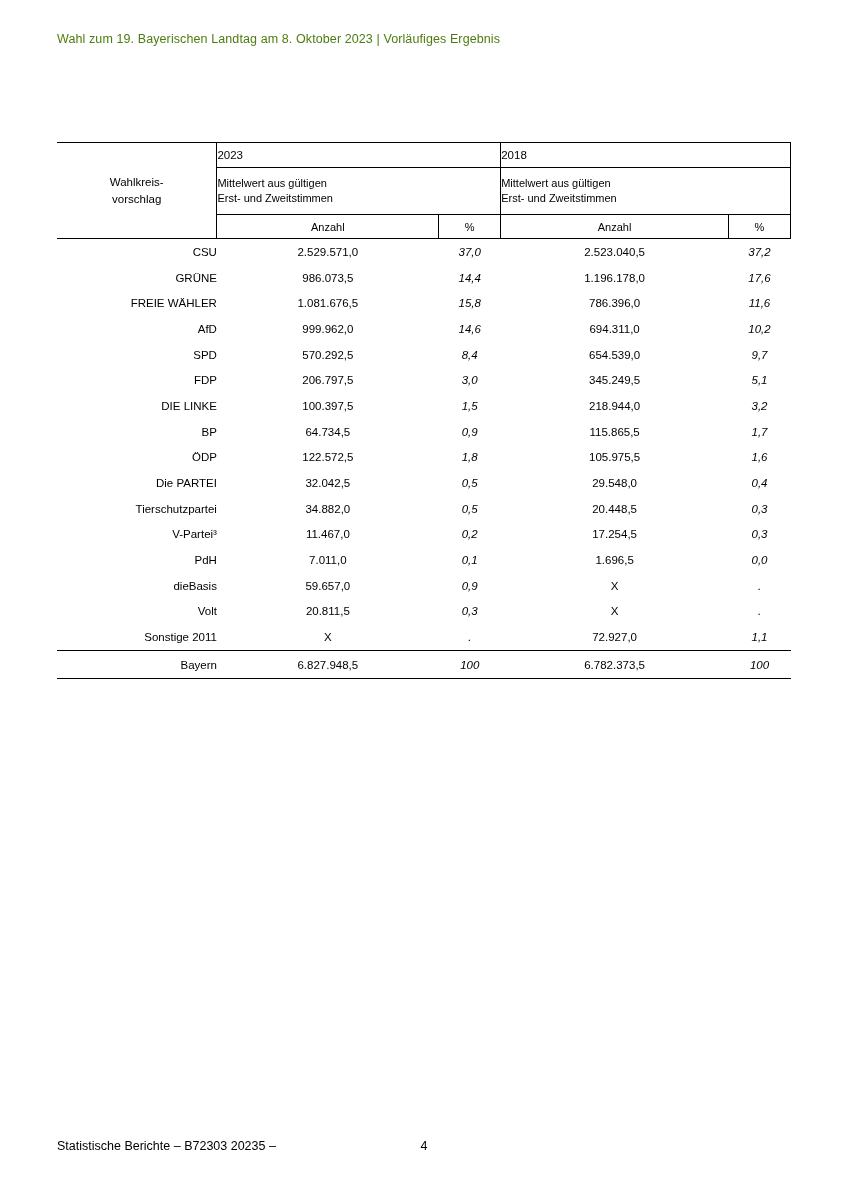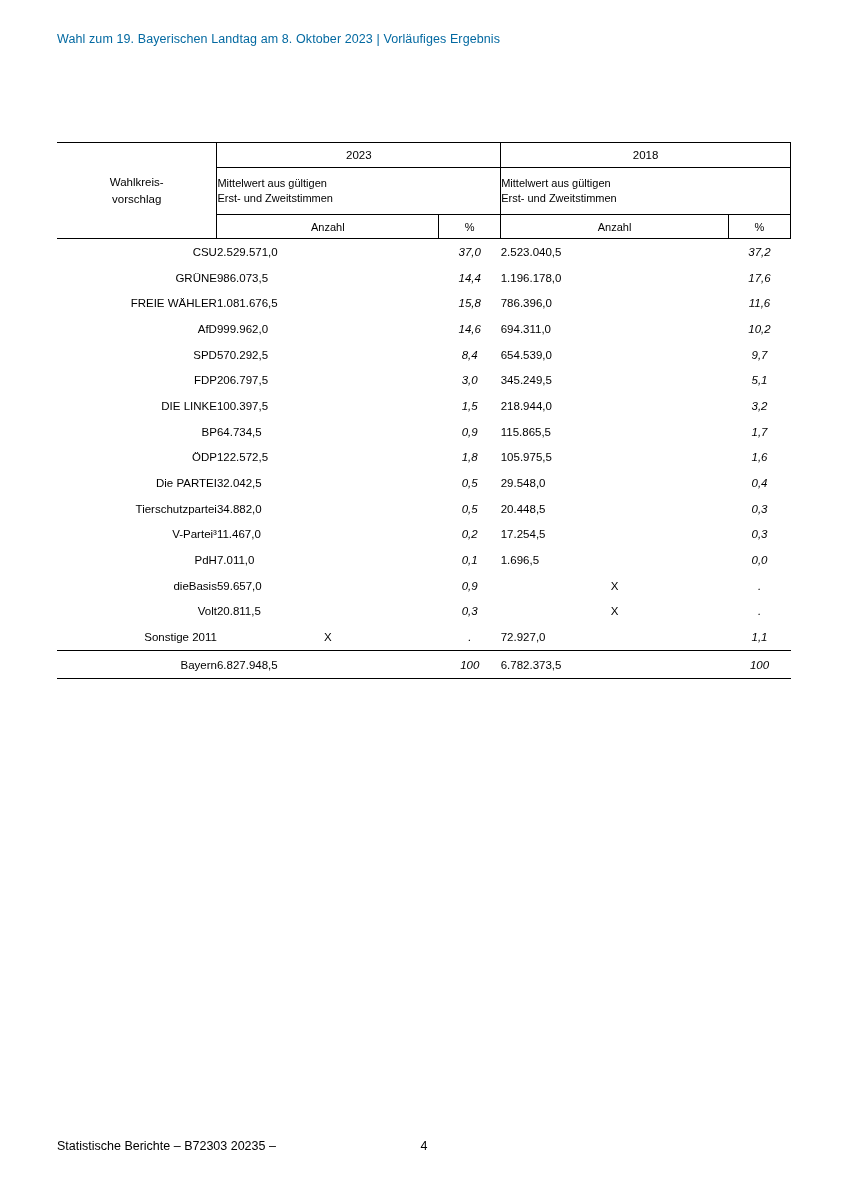--- a/index.html
+++ b/index.html
@@ -20,21 +20,21 @@
     width: 848px;
     height: 1200px;
     box-sizing: border-box;
   }
   .doc-header {
     position: absolute;
     left: 57px;
     top: 32px;
     font-size: 12.5px;
     letter-spacing: 0.1px;
-    color: #0369a1;
+    color: #4d7c0f;
     white-space: nowrap;
   }
   .section-title {
     position: absolute;
     left: 62px;
     top: 85px;
     font-size: 13.5px;
     font-weight: bold;
     letter-spacing: 0.1px;
   }
@@ -47,21 +47,20 @@
     font-size: 11.5px;
   }
   table.main td, table.main th {
     padding: 0;
     font-weight: normal;
     vertical-align: middle;
   }
   .hdr-top td {
     border-top: 1.3px solid #000;
     border-bottom: 0.9px solid #000;
-    text-align: center;
     height: 24px;
     font-size: 11.5px;
   }
   .hdr-mid td {
     border-bottom: 0.9px solid #000;
     text-align: left;
     height: 46px;
     font-size: 11px;
     line-height: 1.35;
   }
@@ -83,21 +82,21 @@
   tbody.body-rows td {
     height: 25.7px;
     font-size: 11.5px;
   }
   td.label {
     padding-left: 20px;
     text-align: right;
     white-space: nowrap;
   }
   td.num {
-    text-align: left;
+    text-align: center;
     padding-right: 30px;
     white-space: nowrap;
   }
   td.pct {
     text-align: center;
     font-style: italic;
     white-space: nowrap;
   }
   td.num-x {
     text-align: center;

